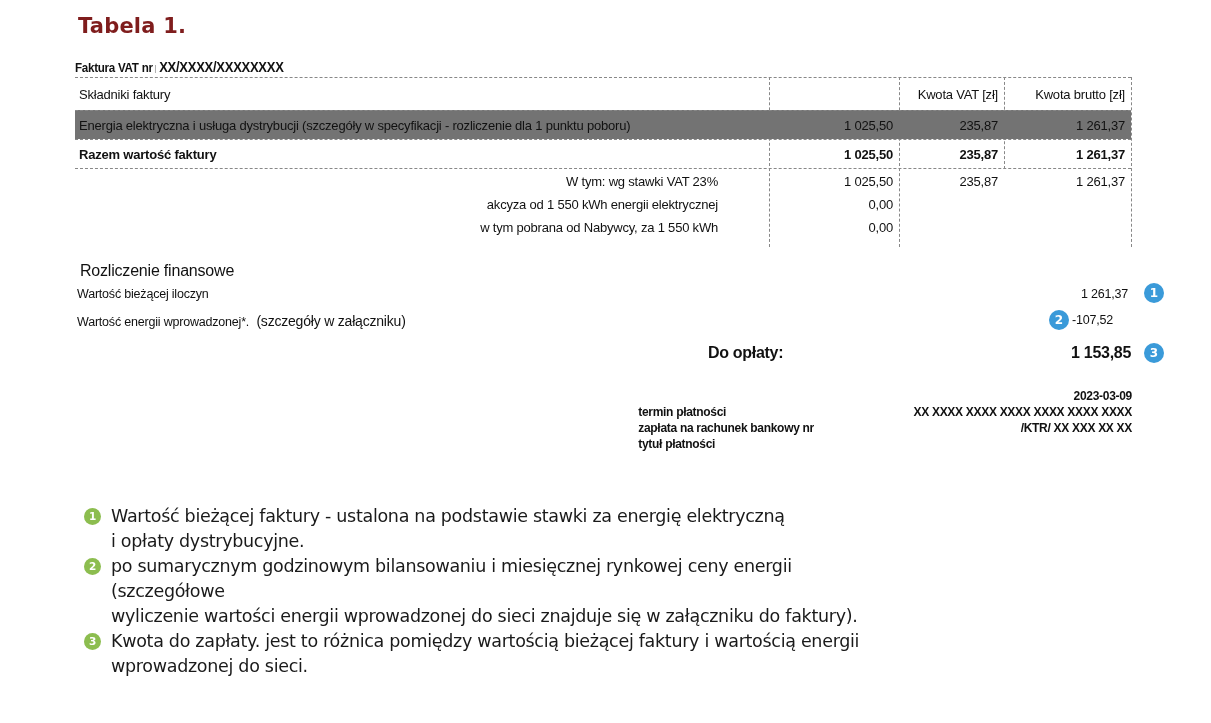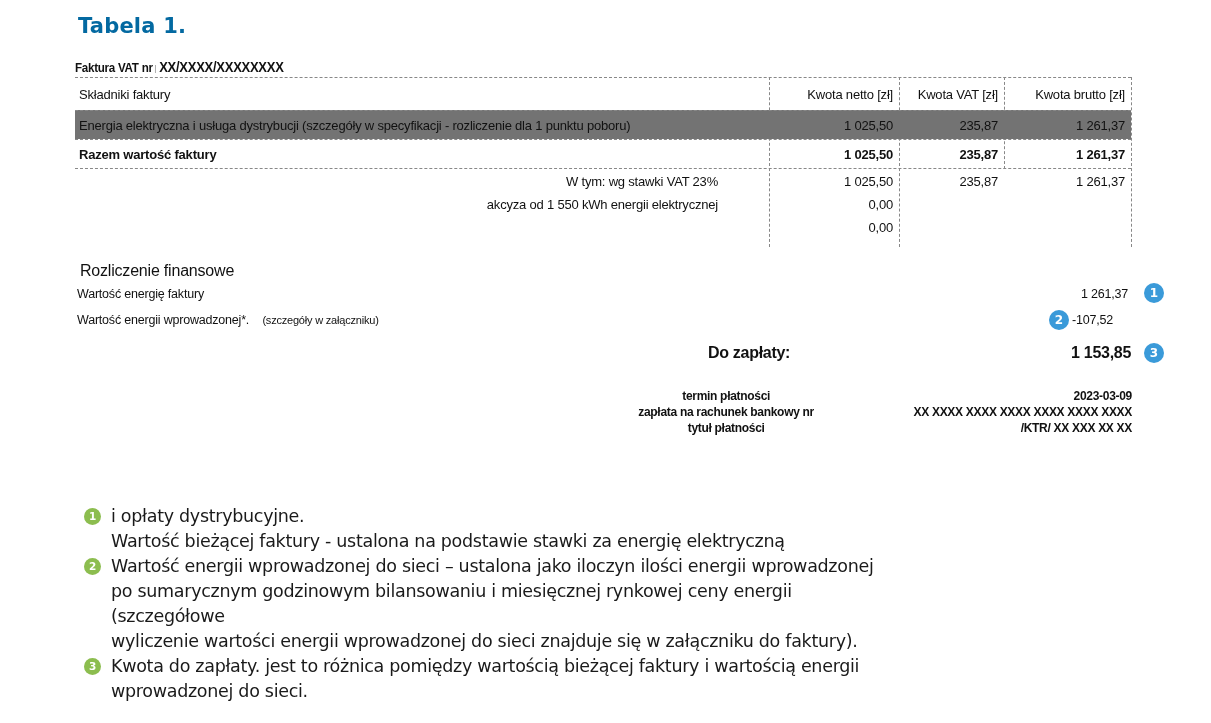--- a/index.html
+++ b/index.html
@@ -15,21 +15,21 @@
       font-family: "Liberation Sans", sans-serif;
       color: #111;
     }
     .title {
       position: absolute;
       left: 78px;
       top: 14px;
       font-family: "DejaVu Sans", sans-serif;
       font-weight: bold;
       font-size: 21px;
-      color: #0369a1;
+      color: #7f1d1d;
       letter-spacing: 0.2px;
       text-align: center;
     }
     .invoice-no {
       position: absolute;
       left: 75px;
       top: 59px;
       font-size: 12.5px;
       font-weight: bold;
       letter-spacing: -0.3px;
@@ -99,22 +99,22 @@
       font-weight: normal;
       letter-spacing: -0.2px;
     }
     .fin-row {
       position: absolute;
       left: 77px;
       font-size: 12.5px;
       letter-spacing: -0.2px;
     }
     .fin-row .small {
-      font-size: 11px;
-      margin-left: 10px;
+      font-size: 14px;
+      margin-left: 4px;
     }
     .fin-val {
       position: absolute;
       font-size: 12.5px;
       text-align: right;
       letter-spacing: -0.2px;
     }
     .badge {
       position: absolute;
       width: 20px;
@@ -141,22 +141,22 @@
       position: absolute;
       right: 80px;
       top: 344px;
       font-size: 16px;
       font-weight: bold;
       letter-spacing: -0.3px;
     }
     .pay-labels {
       position: absolute;
       right: 397px;
-      top: 388px;
-      text-align: center;
+      top: 404px;
+      text-align: left;
       font-size: 12px;
       font-weight: bold;
       line-height: 16px;
       letter-spacing: -0.3px;
     }
     .pay-values {
       position: absolute;
       right: 79px;
       top: 388px;
       text-align: right;
@@ -209,21 +209,20 @@
 </div>
 
 <div class="vline" style="left:769px; height:170px;"></div>
 <div class="vline" style="left:899px; height:170px;"></div>
 <div class="vline" style="left:1004px; height:92px;"></div>
 <div class="vline" style="left:1131px; height:170px;"></div>
 
 <div class="inv-table">
   <div class="row header">
     <div class="cell desc">Składniki faktury</div>
-    <div class="cell netto">Kwota netto [zł]</div>
     <div class="cell vat">Kwota VAT [zł]</div>
     <div class="cell brutto">Kwota brutto [zł]</div>
   </div>
   <div class="row shaded">
     <div class="cell desc">Energia elektryczna i usługa dystrybucji (szczegóły w specyfikacji - rozliczenie dla 1 punktu poboru)</div>
     <div class="cell netto">1 025,50</div>
     <div class="cell vat">235,87</div>
     <div class="cell brutto">1 261,37</div>
   </div>
   <div class="row bold">
@@ -238,63 +237,63 @@
     <div class="cell vat">235,87</div>
     <div class="cell brutto">1 261,37</div>
   </div>
   <div class="row sub">
     <div class="cell desc right">akcyza od 1 550  kWh energii elektrycznej</div>
     <div class="cell netto">0,00</div>
     <div class="cell vat"></div>
     <div class="cell brutto"></div>
   </div>
   <div class="row sub">
+    <div class="cell desc right">w tym pobrana od Nabywcy, za 1 550  kWh</div>
     <div class="cell netto">0,00</div>
     <div class="cell vat"></div>
     <div class="cell brutto"></div>
   </div>
 </div>
 
 <div class="fin-title">Rozliczenie finansowe</div>
 
-<div class="fin-row" style="top:287px;">Wartość energię faktury</div>
+<div class="fin-row" style="top:287px;">Wartość bieżącej iloczyn</div>
 <div class="fin-val" style="right:83px; top:287px;">1 261,37</div>
 <div class="badge" style="left:1144px; top:283px;">1</div>
 
 <div class="fin-row" style="top:313px;">
   <span>Wartość energii wprowadzonej*.</span>
   <span class="small">(szczegóły w załączniku)</span>
 </div>
 <div class="badge" style="left:1049px; top:310px;">2</div>
 <div class="fin-val" style="right:98px; top:313px;">-107,52</div>
 
-<div class="due-label">Do zapłaty:</div>
+<div class="due-label">Do opłaty:</div>
 <div class="due-val">1 153,85</div>
 <div class="badge" style="left:1144px; top:343px;">3</div>
 
 <div class="pay-labels">
   <div>termin płatności</div>
   <div>zapłata na rachunek bankowy nr</div>
   <div>tytuł płatności</div>
 </div>
 <div class="pay-values">
   <div>2023-03-09</div>
   <div>XX XXXX XXXX XXXX XXXX XXXX XXXX</div>
   <div>/KTR/ XX XXX XX XX</div>
 </div>
 
 <div class="notes">
   <div class="note">
     <span class="nbadge">1</span>
+    <div>Wartość bieżącej faktury - ustalona na podstawie stawki za energię elektryczną</div>
     <div>i opłaty dystrybucyjne.</div>
-    <div>Wartość bieżącej faktury - ustalona na podstawie stawki za energię elektryczną</div>
   </div>
   <div class="note">
     <span class="nbadge">2</span>
-    <div>Wartość energii wprowadzonej do sieci – ustalona jako iloczyn ilości energii wprowadzonej</div>
     <div>po sumarycznym godzinowym bilansowaniu i miesięcznej rynkowej ceny energii (szczegółowe</div>
     <div>wyliczenie wartości energii wprowadzonej do sieci znajduje się w załączniku do faktury).</div>
   </div>
   <div class="note">
     <span class="nbadge">3</span>
     <div>Kwota do zapłaty. jest to różnica pomiędzy wartością bieżącej faktury i wartością energii</div>
     <div>wprowadzonej do sieci.</div>
   </div>
 </div>
 

